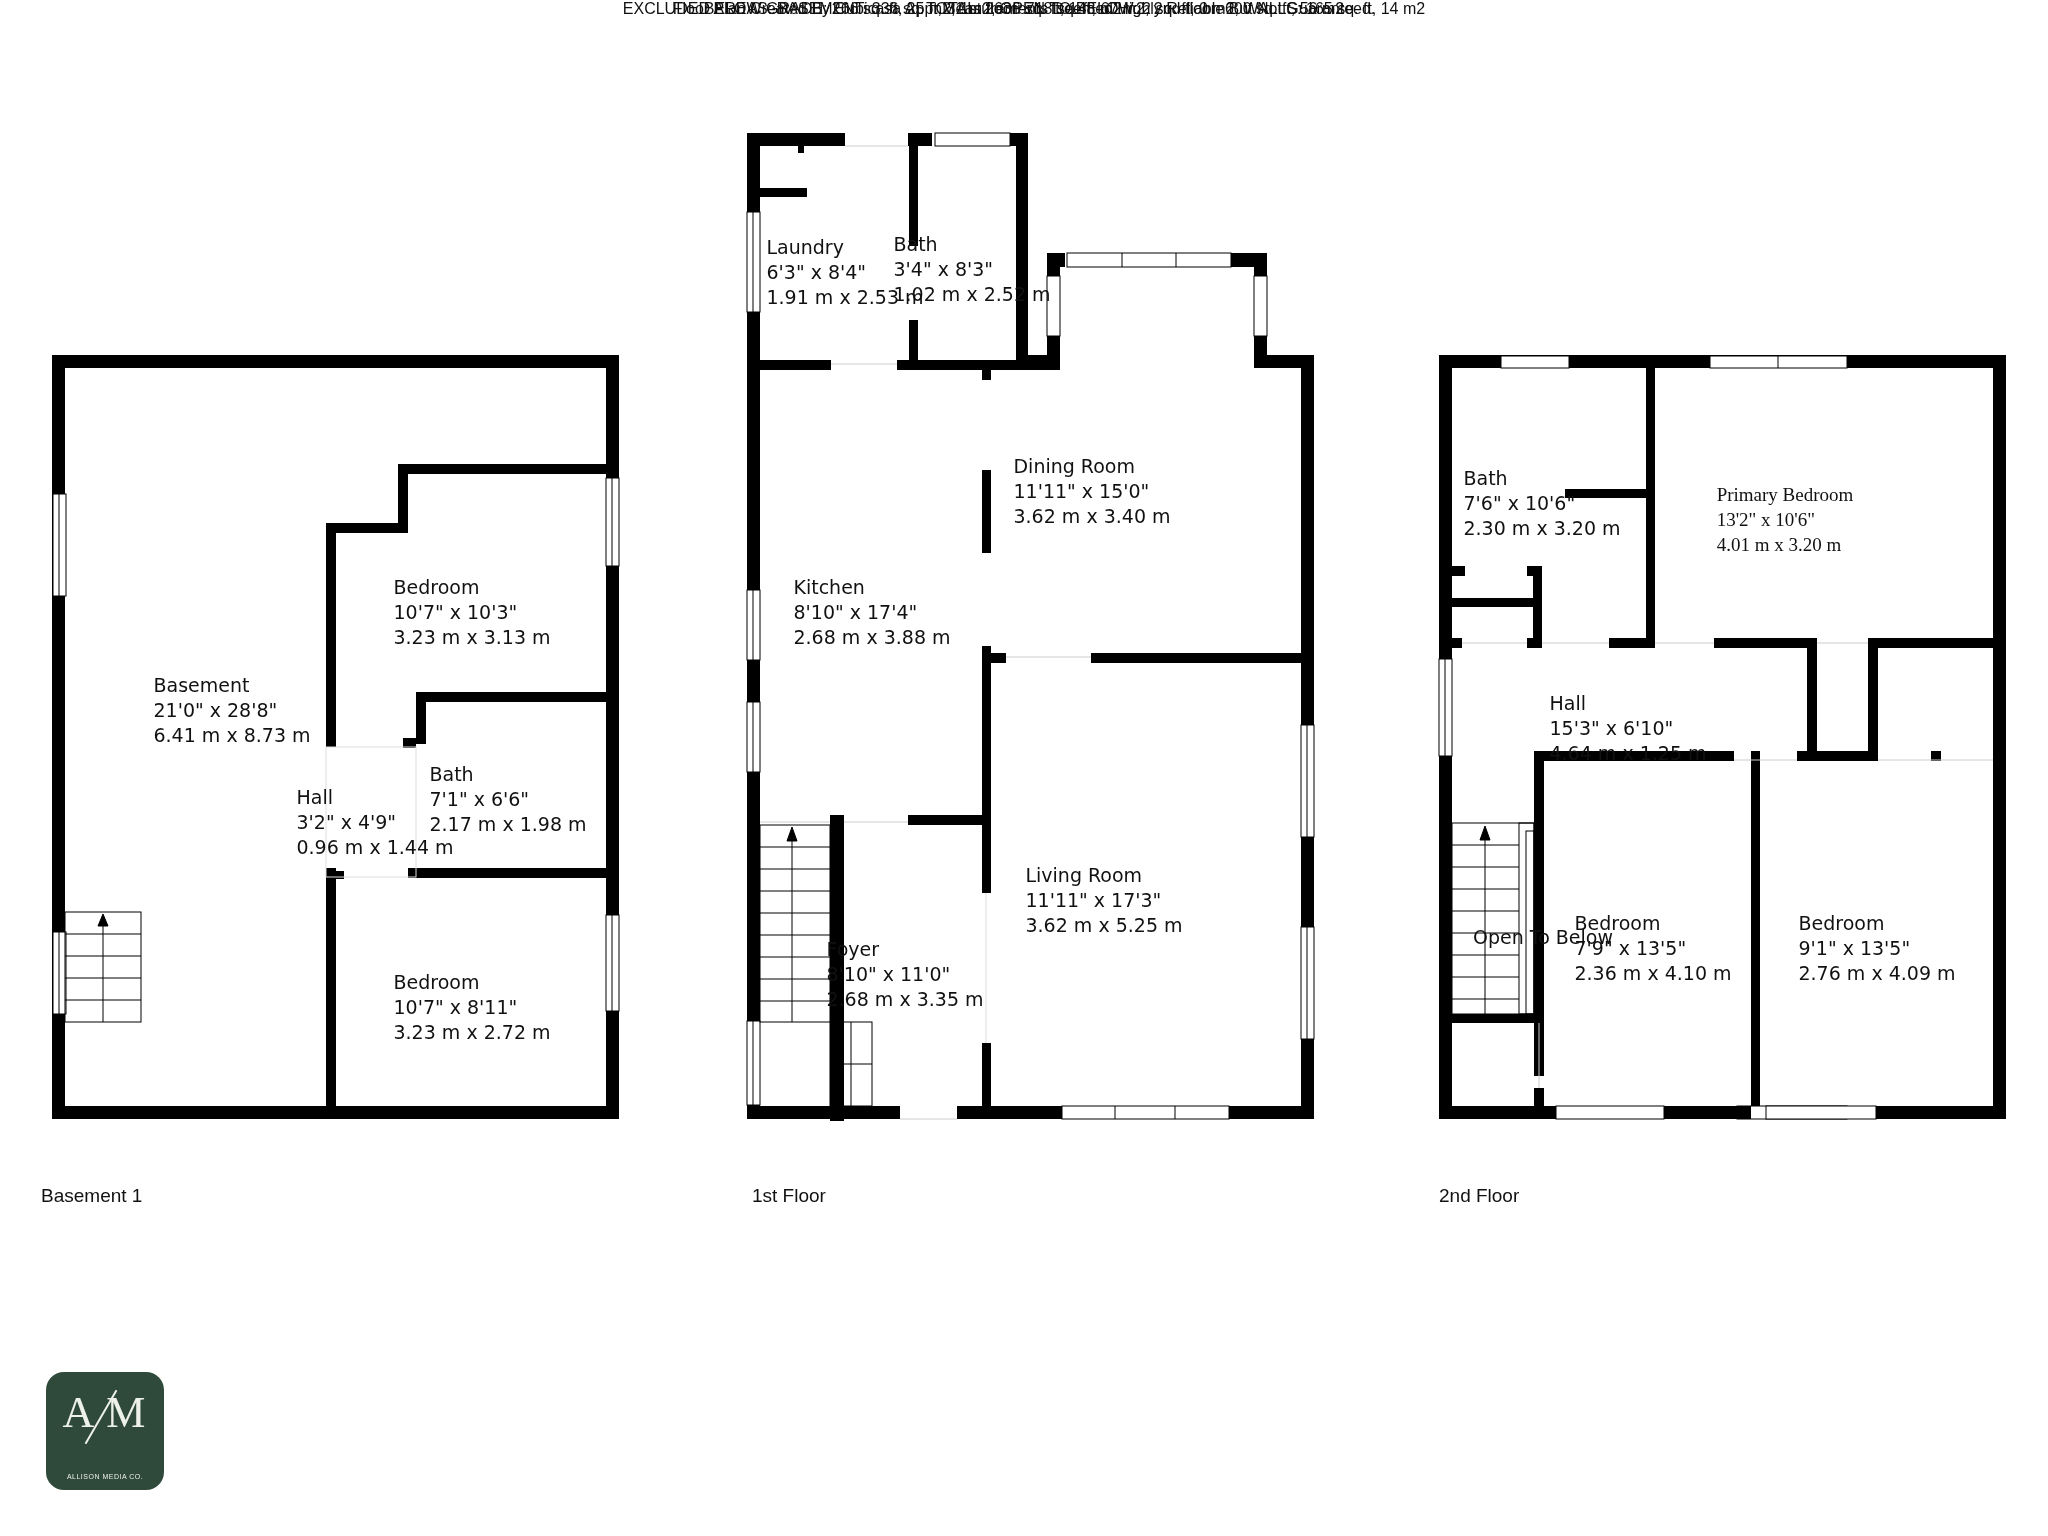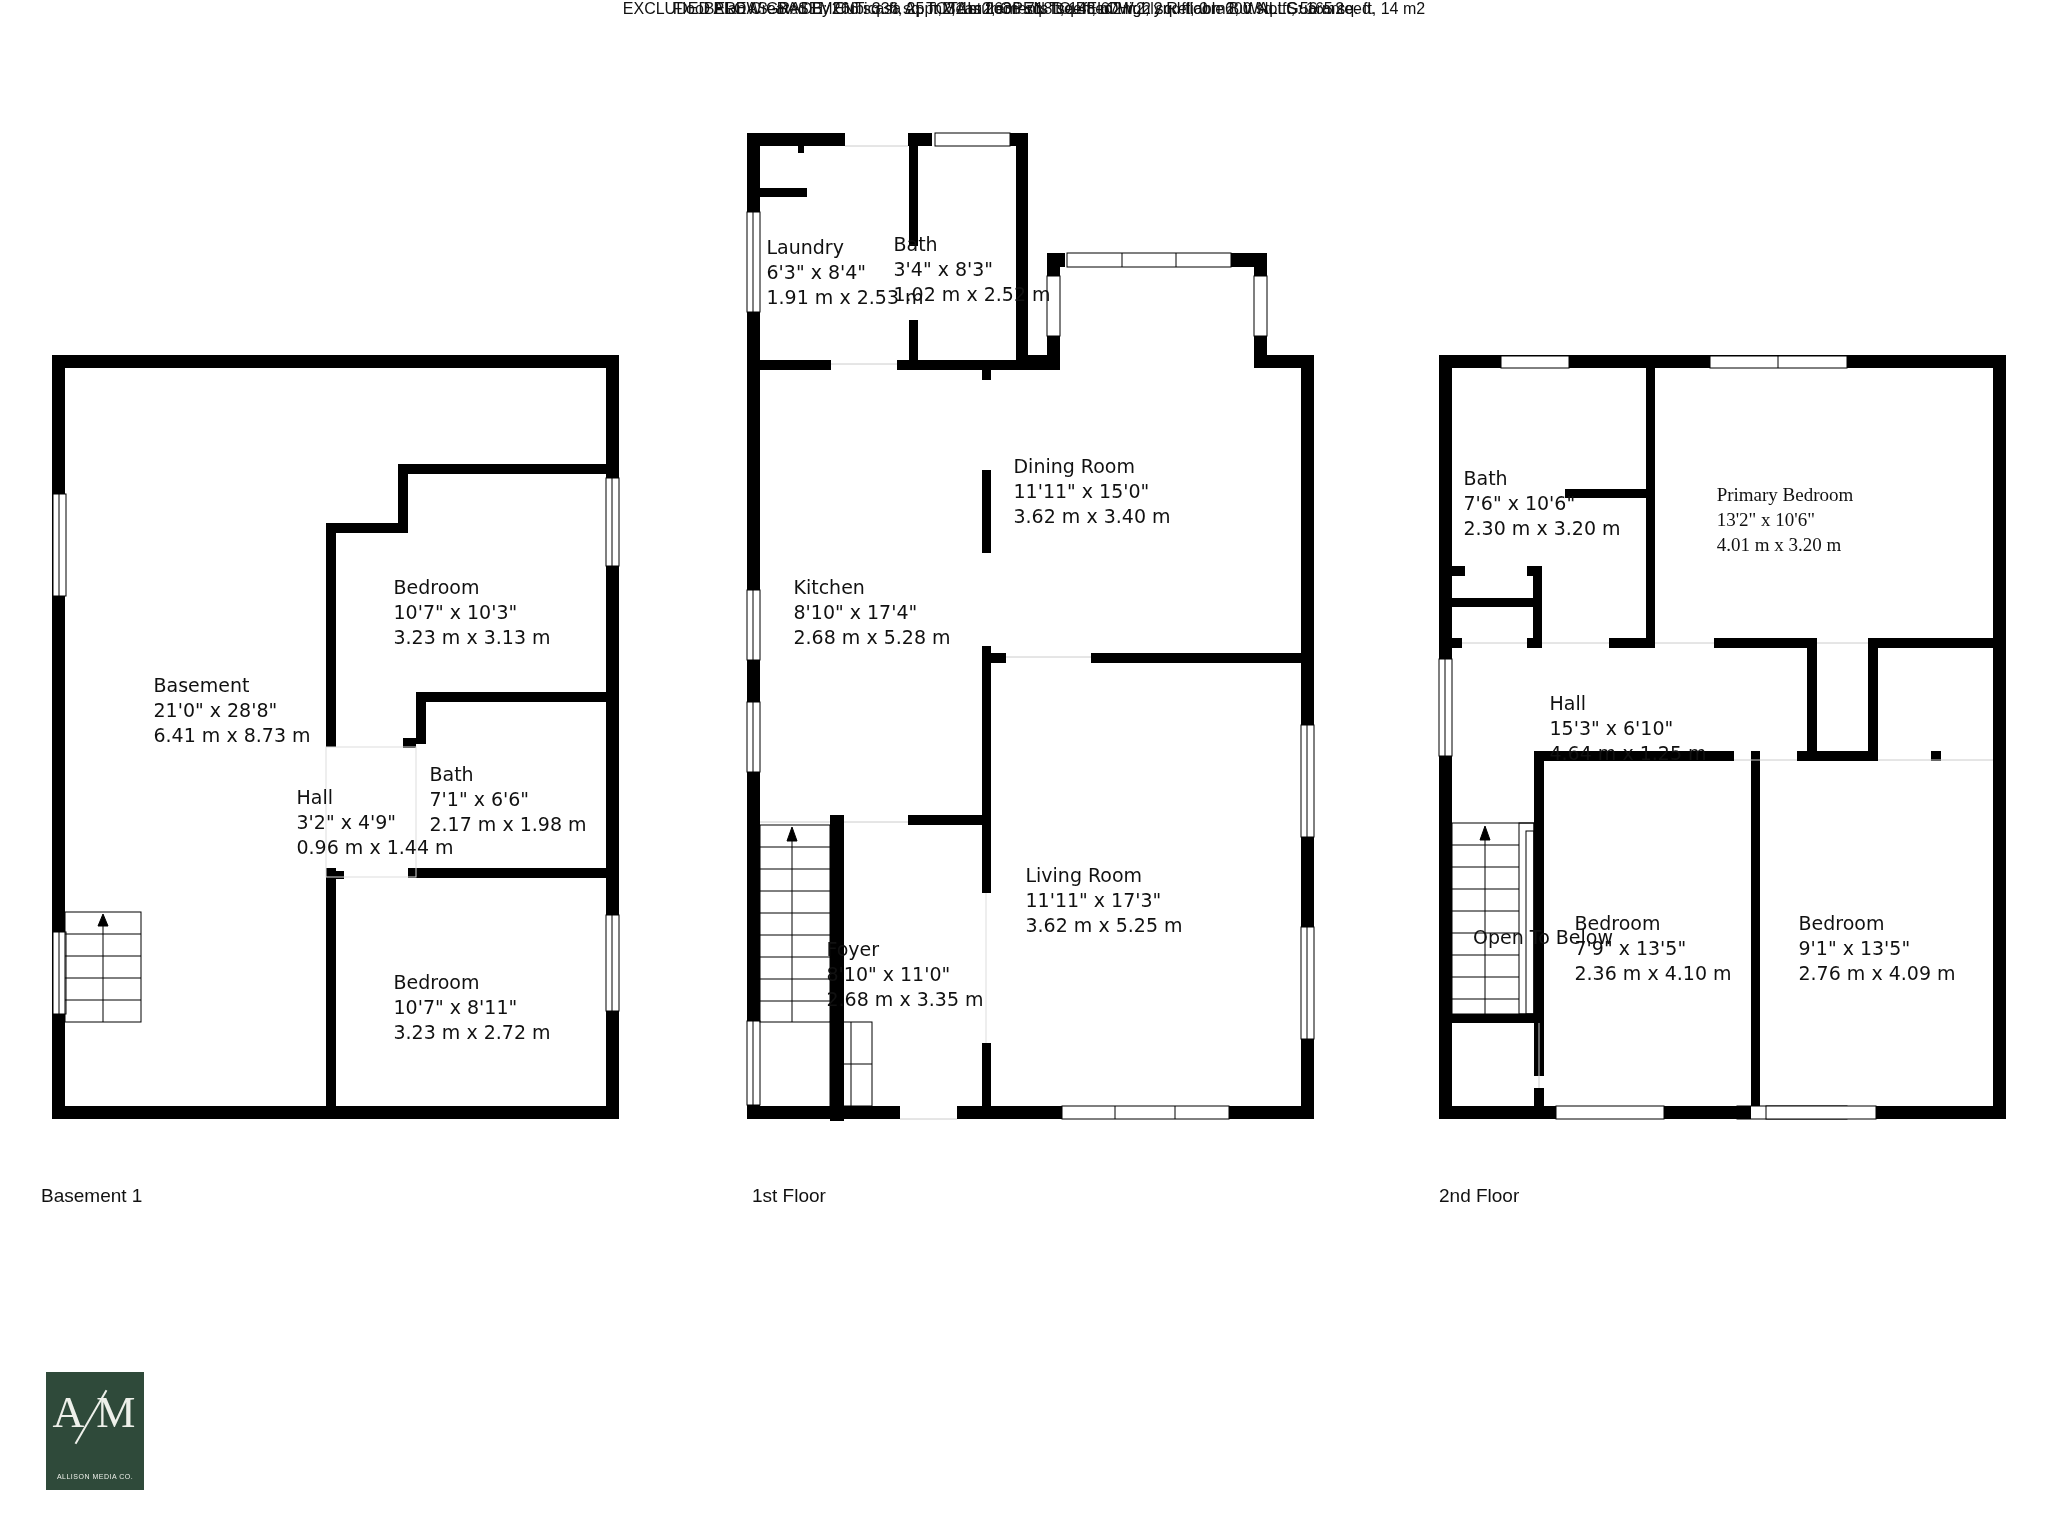--- a/index.html
+++ b/index.html
@@ -4,22 +4,22 @@
 <style>
   html, body { margin:0; padding:0; background:#ffffff; }
   body { width:2048px; height:1536px; position:relative; overflow:hidden;
          font-family:"DejaVu Sans","Liberation Sans",sans-serif; color:#111; }
   #plan { position:absolute; left:0; top:0; }
   .room-label { position:absolute; text-align:left; font-size:19px; line-height:25px;
                 transform:translate(-50%,-50%); white-space:nowrap; color:#111; }
   .floor-label { position:absolute; font-size:19px; font-family:"Liberation Sans","DejaVu Sans",sans-serif; color:#111; }
   .footer { position:absolute; left:0; width:2048px; text-align:center;
             font-family:"Liberation Sans","DejaVu Sans",sans-serif; color:#111; }
-  .logo { position:absolute; left:46px; top:1372px; width:98px; height:118px; background:#2f4a3a;
-          color:#eef0ea; text-align:center; }
+  .logo { position:absolute; left:46px; top:1372px; width:118px; height:118px; background:#2f4a3a;
+          color:#eef0ea; text-align:center;border-radius:18px; }
   .logo .mono { font-family:"Liberation Serif","DejaVu Serif",serif; font-size:44px; position:absolute; left:0; right:0; top:14px; letter-spacing:2px; }
   .logo .mono .slash { display:inline-block; width:2px; height:62px; background:#eef0ea; transform:rotate(30deg); vertical-align:middle; margin:0 4px; }
   .logo .name { position:absolute; left:0; right:0; bottom:10px; font-size:7px; letter-spacing:0.5px; font-family:"Liberation Sans",sans-serif; }
 </style>
 </head>
 <body>
 
 <svg id="plan" width="2048" height="1536" viewBox="0 0 2048 1536" xmlns="http://www.w3.org/2000/svg">
   <defs>
     <g id="win-v">
@@ -282,21 +282,21 @@
   <div>1.02 m x 2.52 m</div>
 </div>
 <div class="room-label" style="left:1092px;top:491px;">
   <div>Dining Room</div>
   <div>11'11" x 15'0"</div>
   <div>3.62 m x 3.40 m</div>
 </div>
 <div class="room-label" style="left:872px;top:612px;">
   <div>Kitchen</div>
   <div>8'10" x 17'4"</div>
-  <div>2.68 m x 5.28 m</div>
+  <div>2.68 m x 3.88 m</div>
 </div>
 <div class="room-label" style="left:1104px;top:900px;">
   <div>Living Room</div>
   <div>11'11" x 17'3"</div>
   <div>3.62 m x 5.25 m</div>
 </div>
 <div class="room-label" style="left:905px;top:960px;margin-top:14px;">
   <div>Foyer</div>
   <div>8'10" x 11'0"</div>
   <div>2.68 m x 3.35 m</div>

